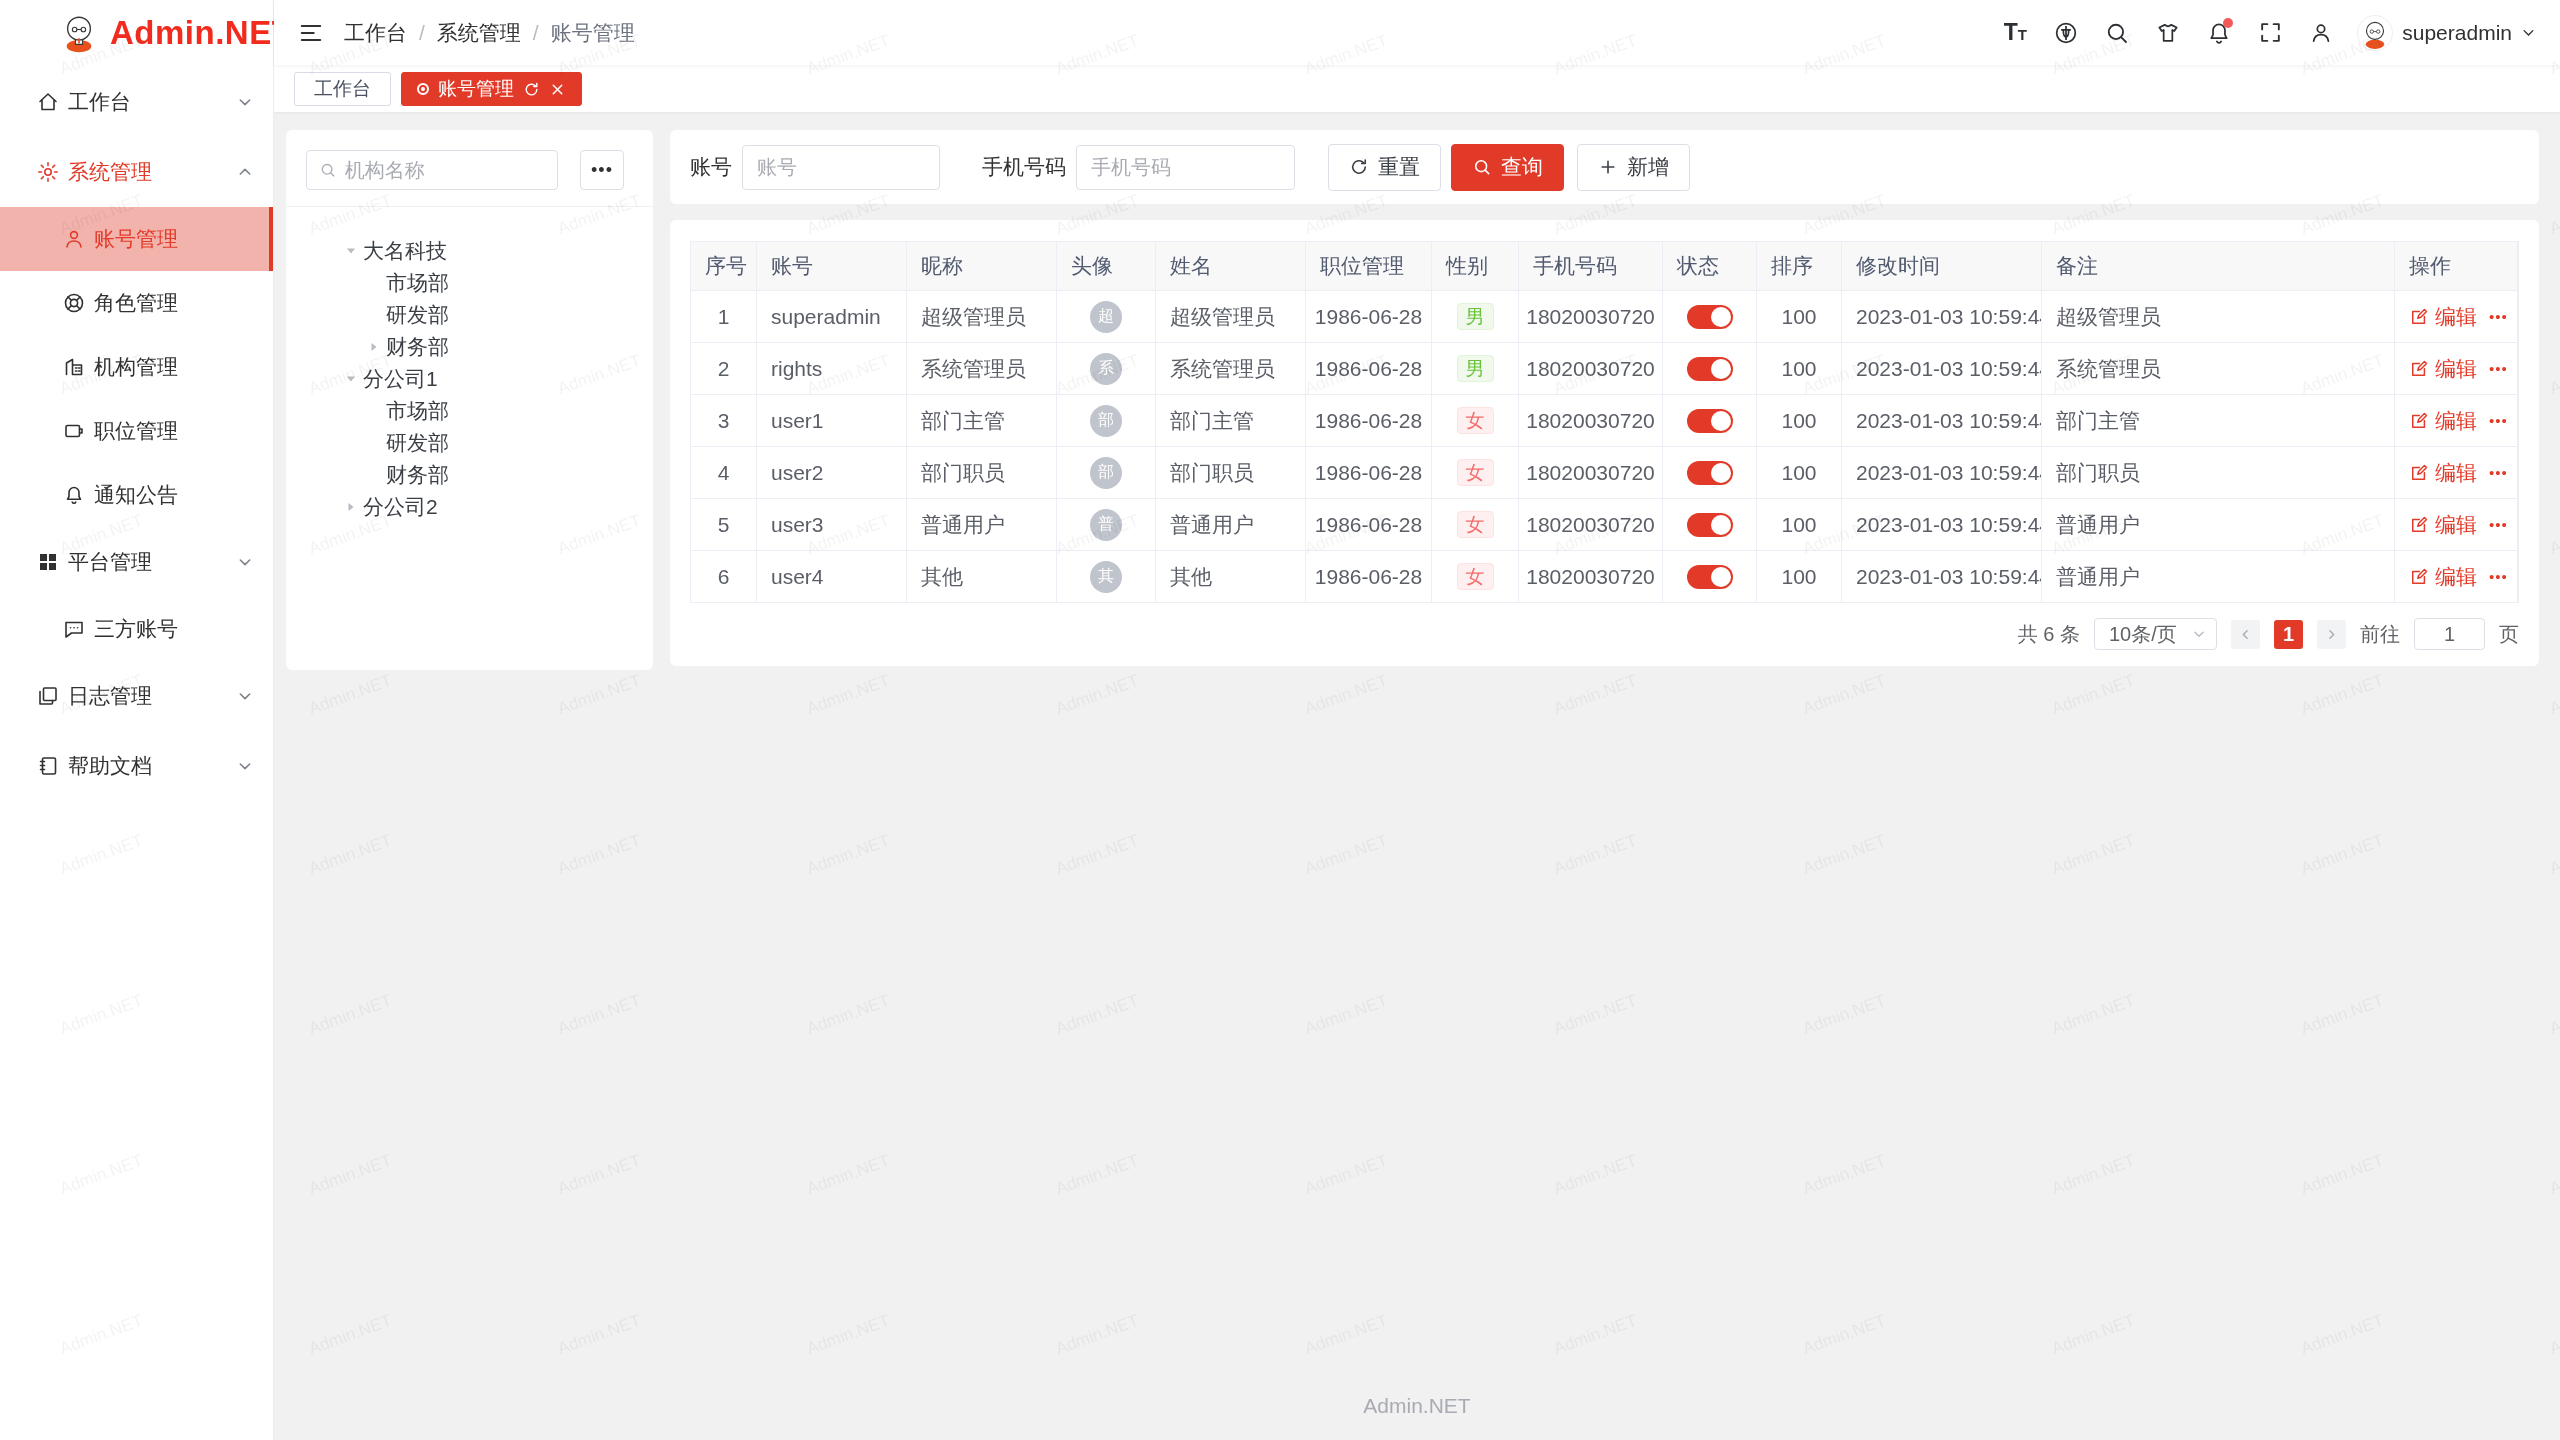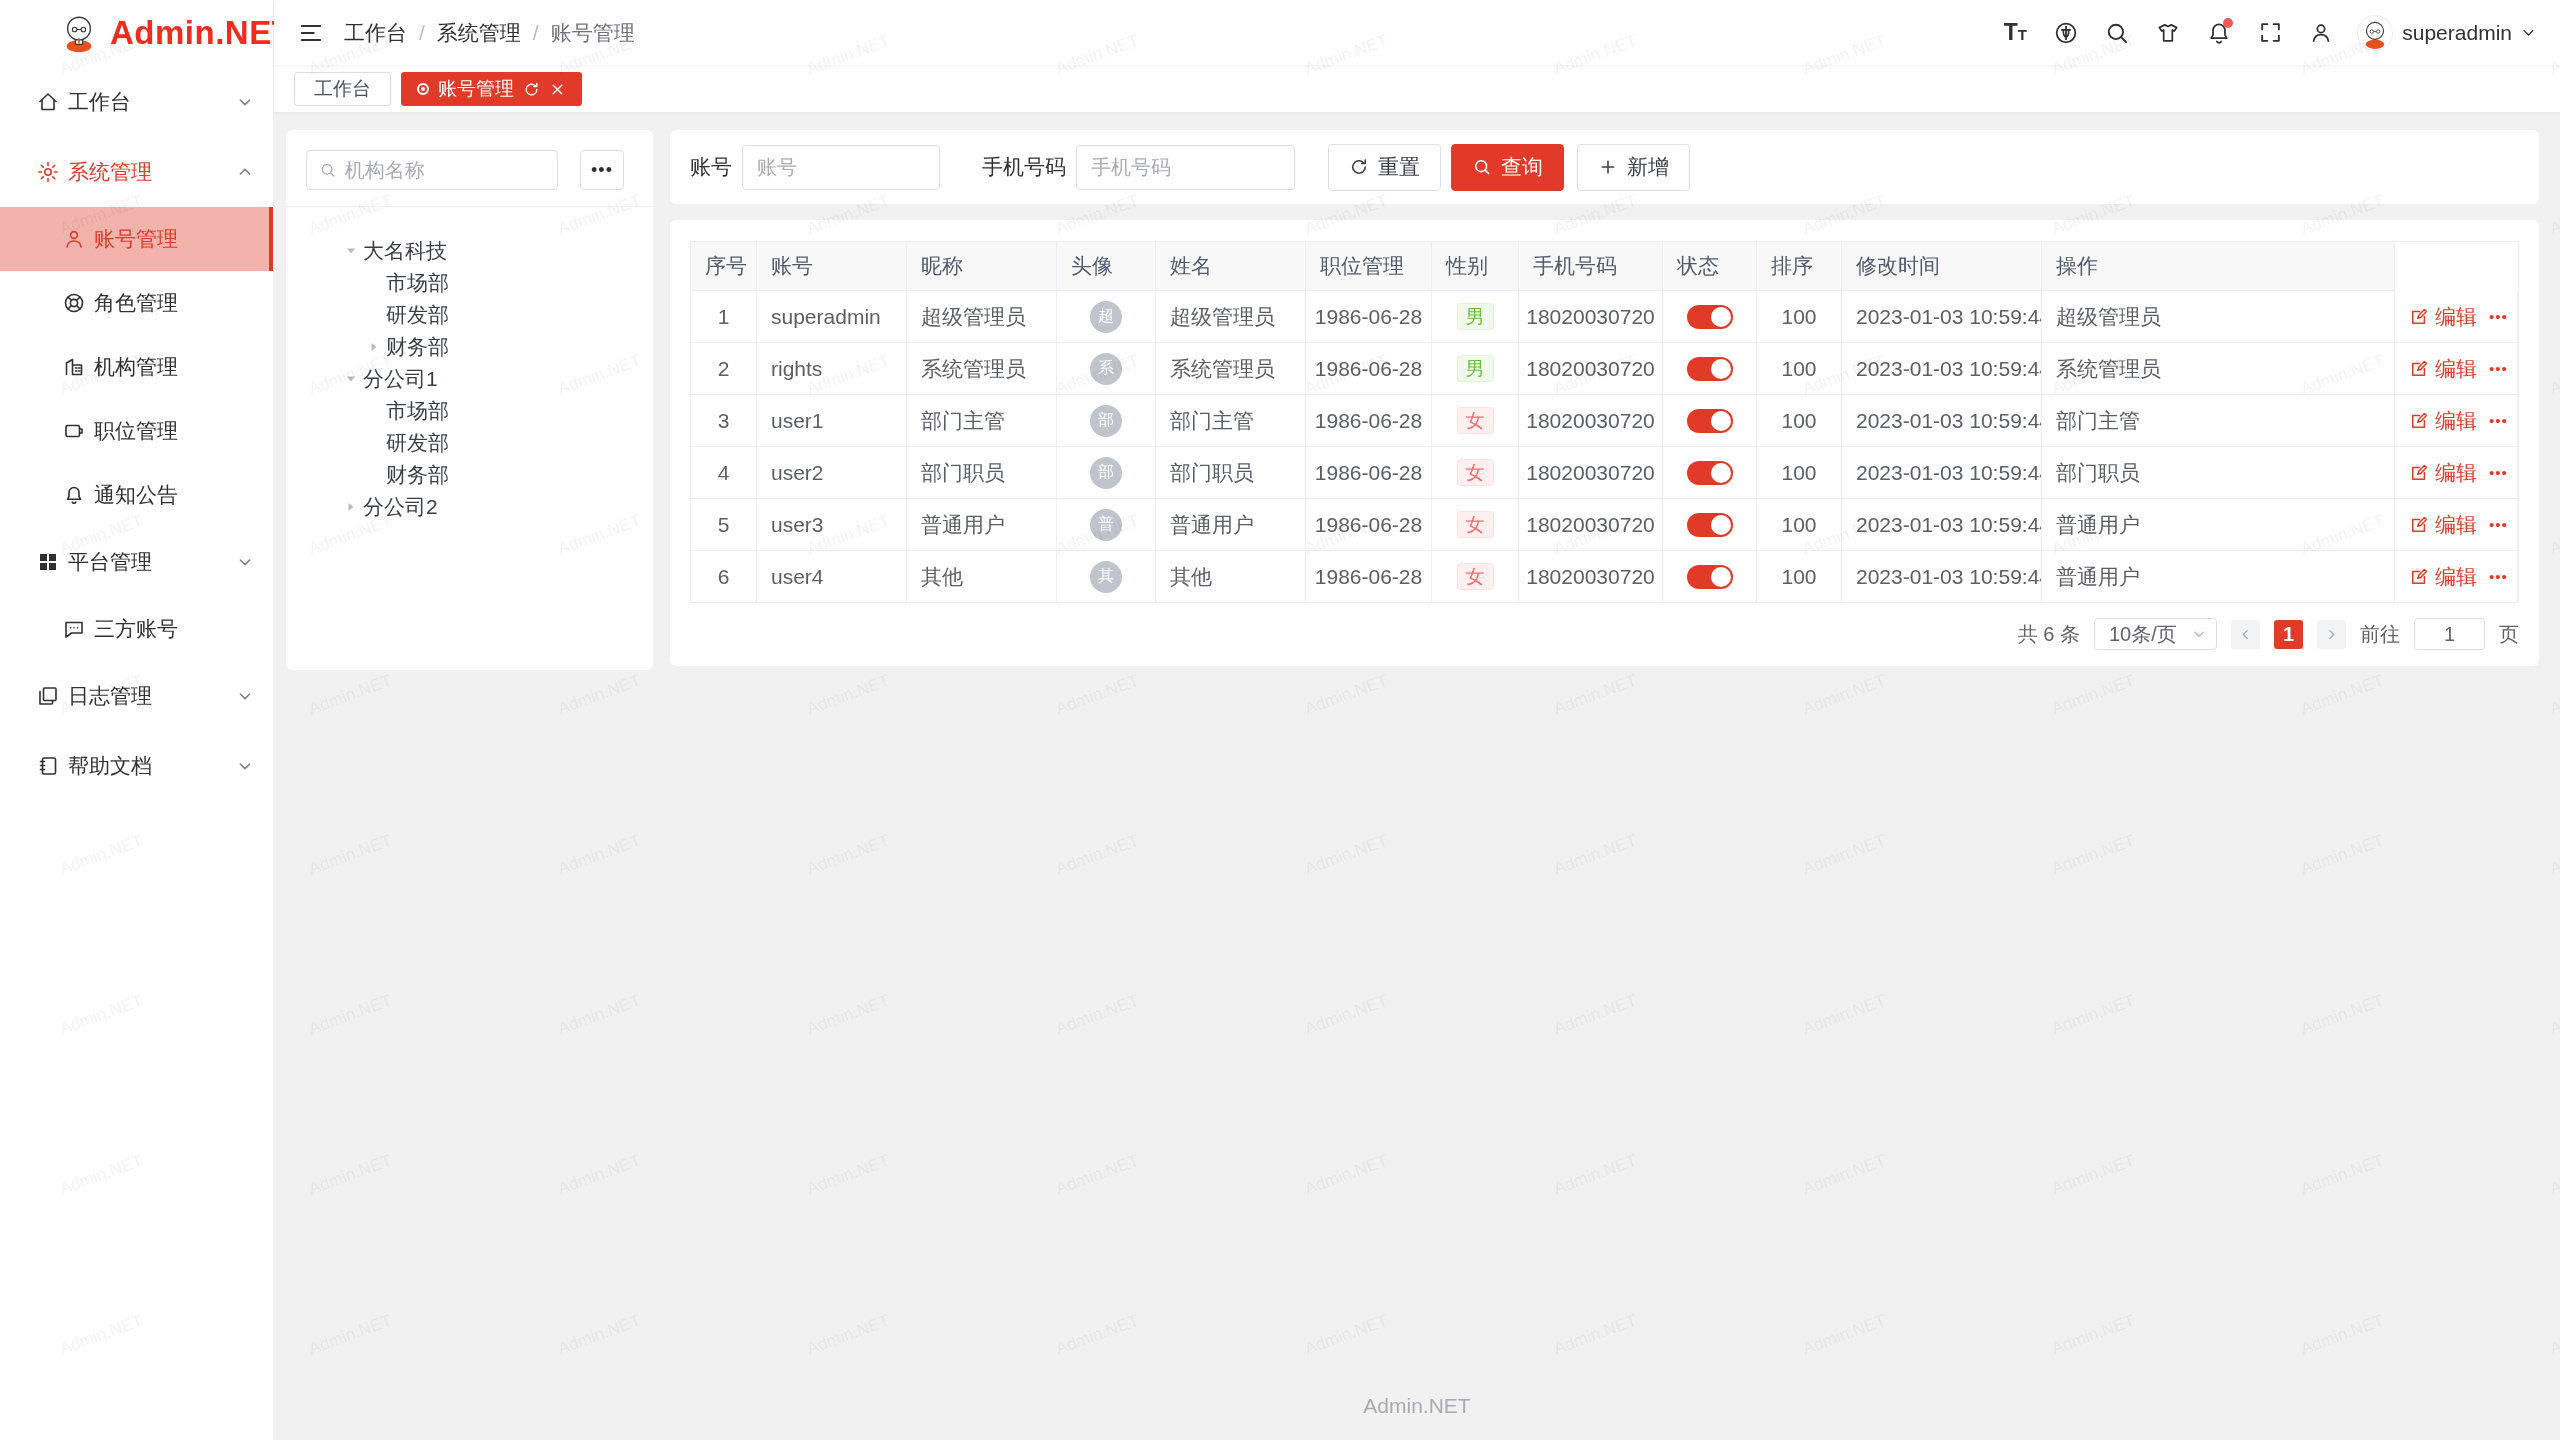--- a/index.html
+++ b/index.html
@@ -489,20 +489,21 @@
               <div class="th">账号</div>
               <div class="th">昵称</div>
               <div class="th">头像</div>
               <div class="th">姓名</div>
               <div class="th">职位管理</div>
               <div class="th">性别</div>
               <div class="th">手机号码</div>
               <div class="th">状态</div>
               <div class="th">排序</div>
               <div class="th">修改时间</div>
+              <div class="th">备注</div>
               <div class="th">操作</div>
             </div>
           <div>
 
           <div class="t-row">
                 <div class="cell c-center">1</div>
                 <div class="cell">superadmin</div>
                 <div class="cell">超级管理员</div>
                 <div class="cell c-center">
                   <span class="avatar-chip">超</span>

